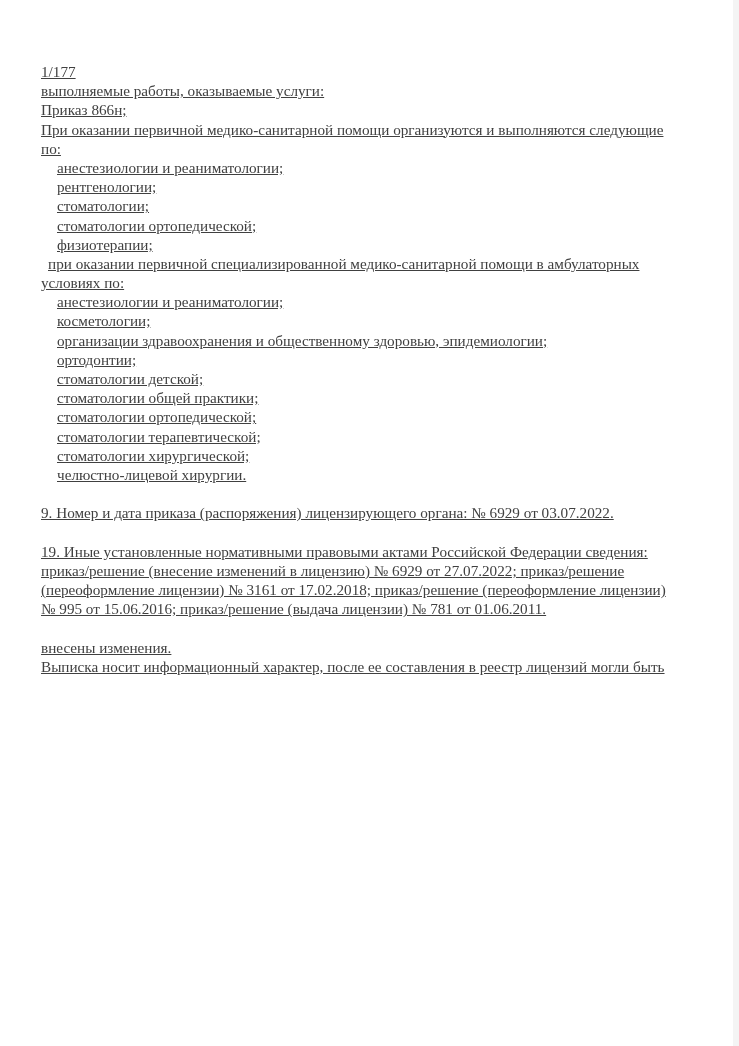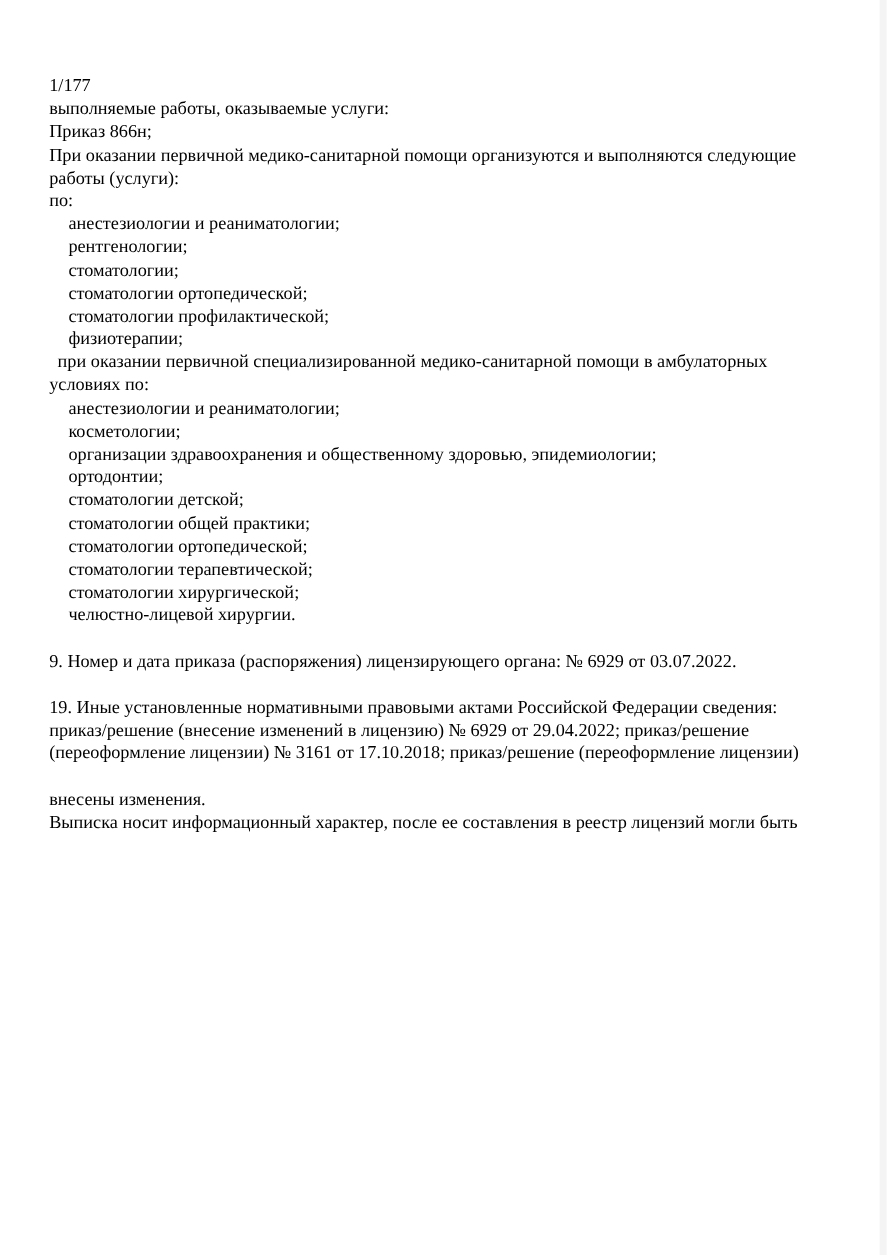--- a/index.html
+++ b/index.html
@@ -30,21 +30,22 @@
     background: #f4f4f4;
   }
   .content {
     position: absolute;
     left: 41px;
     top: 62px;
     width: 660px;
     font-family: "Liberation Serif", "DejaVu Serif", serif;
     font-size: 15.2px;
     line-height: 19.2px;
-    color: #000000;
+    color: #404040;
+    text-decoration: underline;
   }
   .line {
     white-space: pre;
     display: block;
     height: 19.2px;
   }
   .ind1 { padding-left: 7px; }
   .ind2 { padding-left: 16px; }
   .gap { height: 19.2px; display: block; }
   .para-line { white-space: pre; display: block; height: 19.2px; }
@@ -52,29 +53,27 @@
 </head>
 <body>
 
 <div class="page">
   <div class="content">
 
     <span class="line">1/177</span>
     <span class="line">выполняемые работы, оказываемые услуги:</span>
     <span class="line">Приказ 866н;</span>
     <span class="line">При оказании первичной медико-санитарной помощи организуются и выполняются следующие</span>
-    <span class="line">работы (услуги):</span>
 
     <div>
       <span class="line">по:</span>
       <span class="line ind2">анестезиологии и реаниматологии;</span>
       <span class="line ind2">рентгенологии;</span>
       <span class="line ind2">стоматологии;</span>
       <span class="line ind2">стоматологии ортопедической;</span>
-      <span class="line ind2">стоматологии профилактической;</span>
       <span class="line ind2">физиотерапии;</span>
     </div>
 
     <div>
       <span class="line ind1">при оказании первичной специализированной медико-санитарной помощи в амбулаторных</span>
       <span class="line">условиях по:</span>
       <span class="line ind2">анестезиологии и реаниматологии;</span>
       <span class="line ind2">косметологии;</span>
       <span class="line ind2">организации здравоохранения и общественному здоровью, эпидемиологии;</span>
       <span class="line ind2">ортодонтии;</span>
@@ -87,22 +86,23 @@
     </div>
 
     <span class="gap"></span>
 
     <span class="line">9. Номер и дата приказа (распоряжения) лицензирующего органа: № 6929 от 03.07.2022.</span>
 
     <span class="gap"></span>
 
     <div>
       <span class="para-line">19. Иные установленные нормативными правовыми актами Российской Федерации сведения:</span>
-      <span class="para-line">приказ/решение (внесение изменений в лицензию) № 6929 от 29.04.2022; приказ/решение</span>
-      <span class="para-line">(переоформление лицензии) № 3161 от 17.10.2018; приказ/решение (переоформление лицензии)</span>
+      <span class="para-line">приказ/решение (внесение изменений в лицензию) № 6929 от 27.07.2022; приказ/решение</span>
+      <span class="para-line">(переоформление лицензии) № 3161 от 17.02.2018; приказ/решение (переоформление лицензии)</span>
+      <span class="para-line">№ 995 от 15.06.2016; приказ/решение (выдача лицензии) № 781 от 01.06.2011.</span>
     </div>
 
     <span class="gap"></span>
 
     <div>
       <span class="para-line">внесены изменения.</span>
       <span class="para-line">Выписка носит информационный характер, после ее составления в реестр лицензий могли быть</span>
     </div>
 
   </div>

